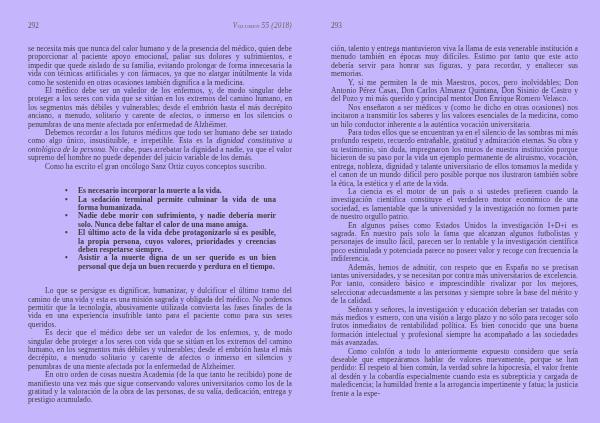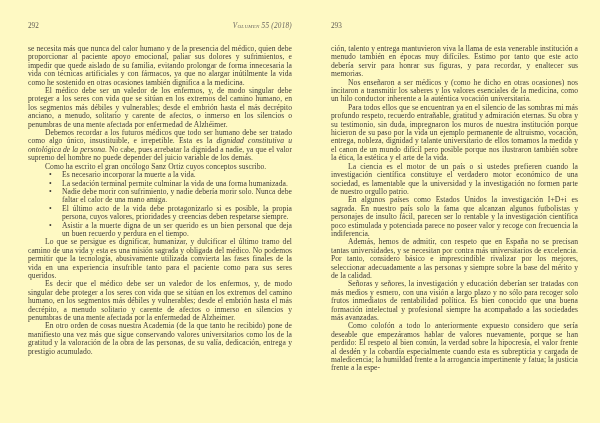--- a/index.html
+++ b/index.html
@@ -3,21 +3,21 @@
 <meta charset="utf-8">
 <style>
   html, body {
     margin: 0;
     padding: 0;
     background: #ffffff;
   }
   .spread {
     width: 600px;
     height: 423px;
-    background: #fef9c3;
+    background: #c4b5fd;
     display: flex;
     overflow: hidden;
     font-family: "Liberation Serif", "DejaVu Serif", serif;
     color: #3f3b38;
   }
   .page {
     box-sizing: border-box;
     height: 423px;
   }
   .page-left {
@@ -54,23 +54,24 @@
     margin: 0;
     text-indent: 17px;
   }
   .page-body p.continuation {
     text-indent: 0;
   }
   .page-body em {
     font-style: italic;
   }
   ul.bullet-list {
-    margin: 0;
+    margin: 16px;
     padding: 0 0 0 34px;
     list-style: none;
+    font-weight: bold;
   }
   ul.bullet-list li {
     position: relative;
     text-align: justify;
   }
   ul.bullet-list li::before {
     content: "\2022";
     position: absolute;
     left: -13px;
     top: 0;
@@ -103,20 +104,21 @@
       <p>En otro orden de cosas nuestra Academia (de la que tanto he recibido) pone de manifiesto una vez más que sigue conservando valores universitarios como los de la gratitud y la valoración de la obra de las personas, de su valía, dedicación, entrega y prestigio acumulado.</p>
     </div>
   </div>
 
   <div class="page page-right">
     <div class="page-header">
       <span class="page-number">293</span>
     </div>
     <div class="page-body">
       <p class="continuation">ción, talento y entrega mantuvieron viva la llama de esta venerable institución a menudo también en épocas muy difíciles. Estimo por tanto que este acto debería servir para honrar sus figuras, y para recordar, y enaltecer sus memorias.</p>
+      <p>Y, si me permiten la de mis Maestros, pocos, pero inolvidables; Don Antonio Pérez Casas, Don Carlos Almaraz Quintana, Don Sisinio de Castro y del Pozo y mi más querido y principal mentor Don Enrique Romero Velasco.</p>
       <p>Nos enseñaron a ser médicos y (como he dicho en otras ocasiones) nos incitaron a transmitir los saberes y los valores esenciales de la medicina, como un hilo conductor inherente a la auténtica vocación universitaria.</p>
       <p>Para todos ellos que se encuentran ya en el silencio de las sombras mi más profundo respeto, recuerdo entrañable, gratitud y admiración eternas. Su obra y su testimonio, sin duda, impregnaron los muros de nuestra institución porque hicieron de su paso por la vida un ejemplo permanente de altruismo, vocación, entrega, nobleza, dignidad y talante universitario de ellos tomamos la medida y el canon de un mundo difícil pero posible porque nos ilustraron también sobre la ética, la estética y el arte de la vida.</p>
       <p>La ciencia es el motor de un país o si ustedes prefieren cuando la investigación científica constituye el verdadero motor económico de una sociedad, es lamentable que la universidad y la investigación no formen parte de nuestro orgullo patrio.</p>
       <p>En algunos países como Estados Unidos la investigación I+D+i es sagrada. En nuestro país solo la fama que alcanzan algunos futbolistas y personajes de insulto fácil, parecen ser lo rentable y la investigación científica poco estimulada y potenciada parece no poseer valor y recoge con frecuencia la indiferencia.</p>
       <p>Además, hemos de admitir, con respeto que en España no se precisan tantas universidades, y se necesitan por contra más universitarios de excelencia. Por tanto, considero básico e imprescindible rivalizar por los mejores, seleccionar adecuadamente a las personas y siempre sobre la base del mérito y de la calidad.</p>
       <p>Señoras y señores, la investigación y educación deberían ser tratadas con más medios y esmero, con una visión a largo plazo y no sólo para recoger solo frutos inmediatos de rentabilidad política. Es bien conocido que una buena formación intelectual y profesional siempre ha acompañado a las sociedades más avanzadas.</p>
       <p>Como colofón a todo lo anteriormente expuesto considero que sería deseable que empezáramos hablar de valores nuevamente, porque se han perdido: El respeto al bien común, la verdad sobre la hipocresía, el valor frente al desdén y la cobardía especialmente cuando esta es subrepticia y cargada de maledicencia; la humildad frente a la arrogancia impertinente y fatua; la justicia frente a la espe-</p>
     </div>
   </div>
 

